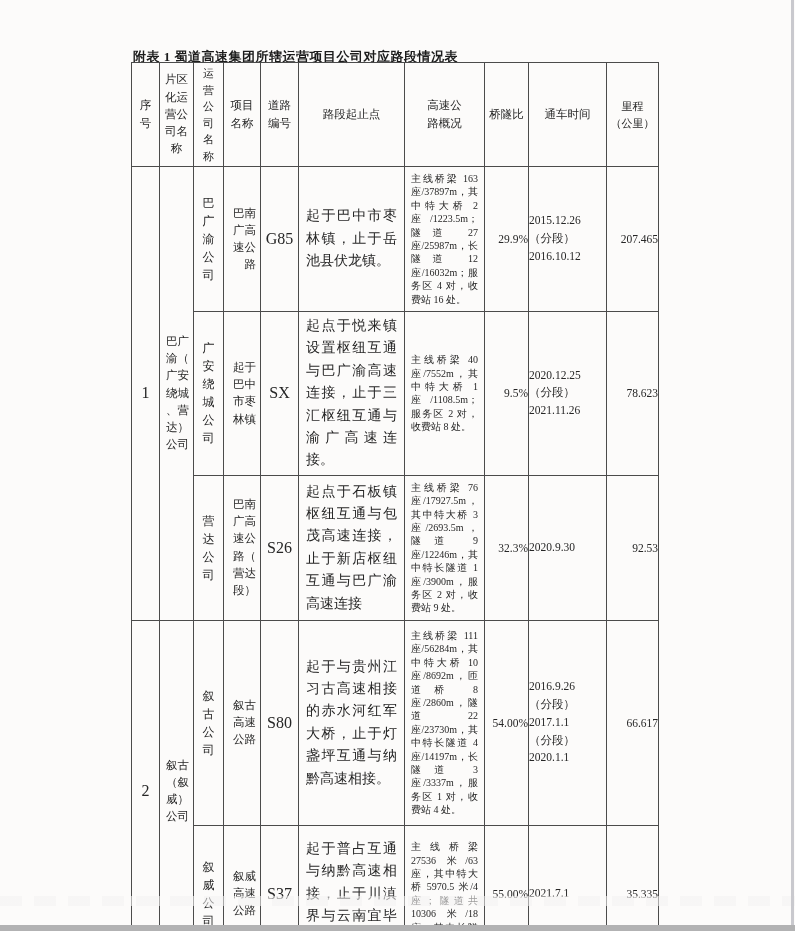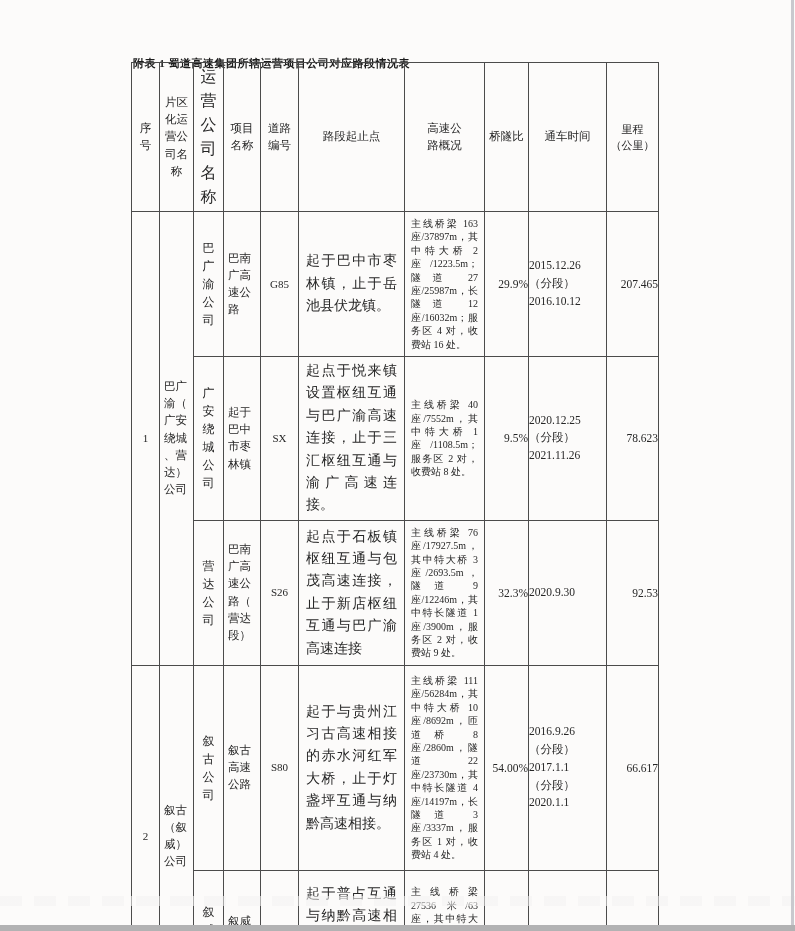--- a/index.html
+++ b/index.html
@@ -18,46 +18,46 @@
   .scan-noise-band {
     position: absolute; left: 0; top: 896px; width: 795px; height: 10px;
     background: repeating-linear-gradient(90deg, #f3f2f2 0 22px, #fcfbfa 22px 34px);
     opacity: .55;
   }
   .scan-edge-bottom {
     position: absolute; left: 0; bottom: 0; width: 795px; height: 6px;
     background: #b2b2b3;
   }
   .doc-title {
-    position: absolute; left: 133px; top: 56px;
-    font-size: 11px; font-weight: 600; letter-spacing: .5px;
+    position: absolute; left: 133px; top: 48px;
+    font-size: 13px; font-weight: 600; letter-spacing: .5px;
     color: #1c1c1c; white-space: nowrap;
   }
   table.main {
     position: absolute; left: 131px; top: 62px;
     width: 527px; table-layout: fixed;
     border-collapse: collapse;
   }
   td {
     border: 1px solid #4b4b4b;
     vertical-align: middle;
-    font-size: 11px;
+    font-size: 16px;
     color: #262626;
   }
   td.h {
     text-align: center; font-size: 11.5px; line-height: 1.5;
     padding: 2px 3px; line-break: anywhere; white-space: pre-line;
   }
   td.c-center { text-align: center; padding: 2px 2px; line-height: 1.5; }
   td.c-vert {
     text-align: center; padding: 2px 5px; line-height: 1.5;
     font-size: 12px; line-break: anywhere;
   }
   td.c-vert2 {
-    text-align: left; padding: 2px 4px; line-height: 1.5;
+    text-align: right; padding: 2px 4px; line-height: 1.5;
     font-size: 11.5px; line-break: anywhere;
   }
   td.c-para {
     text-align: justify; padding: 3px 6px;
     font-size: 10px; line-height: 1.34;
   }
   td.c-sec {
     text-align: justify; padding: 3px 7px;
     font-size: 14px; line-height: 1.6;
   }
@@ -81,21 +81,21 @@
       <col style="width:44px">
       <col style="width:78px">
     <col style="width:52px">
   </colgroup>
 
   <tbody>
 
     <tr style="height:103px">
       <td class="h">序号</td>
       <td class="h">片区化运营公司名称</td>
-      <td class="h" style="padding:2px 5px; font-size:16px;">运营公司名称</td>
+      <td class="h" style="padding:2px 5px; font-size:11px;">运营公司名称</td>
       <td class="h">项目名称</td>
       <td class="h">道路编号</td>
       <td class="h">路段起止点</td>
       <td class="h" style="padding:2px 17px;">高速公路概况</td>
       <td class="h">桥隧比</td>
       <td class="h">通车时间</td>
       <td class="h" style="font-size:11px; padding:2px 2px;">里程
 （公里）</td>
     </tr>
 

